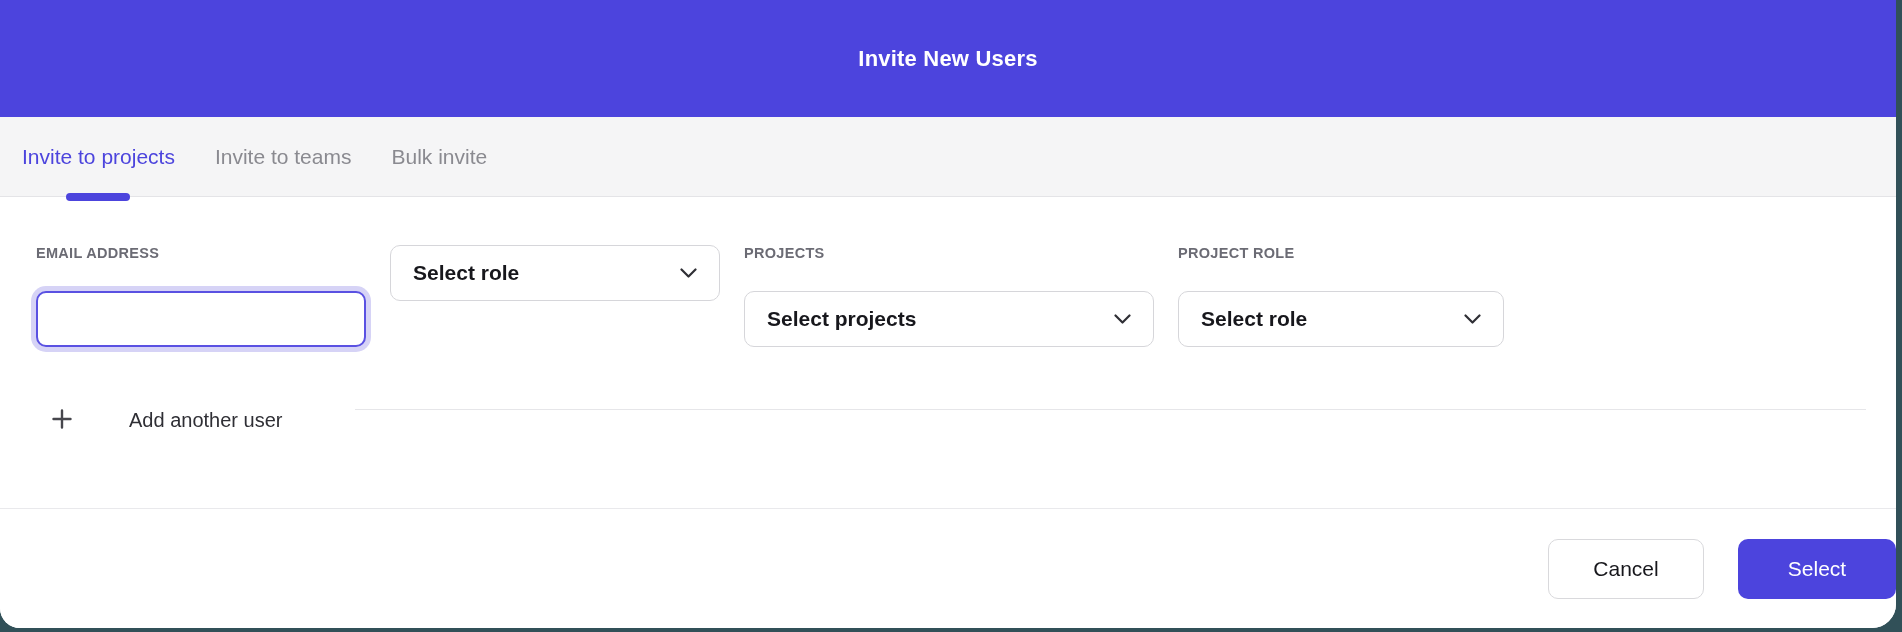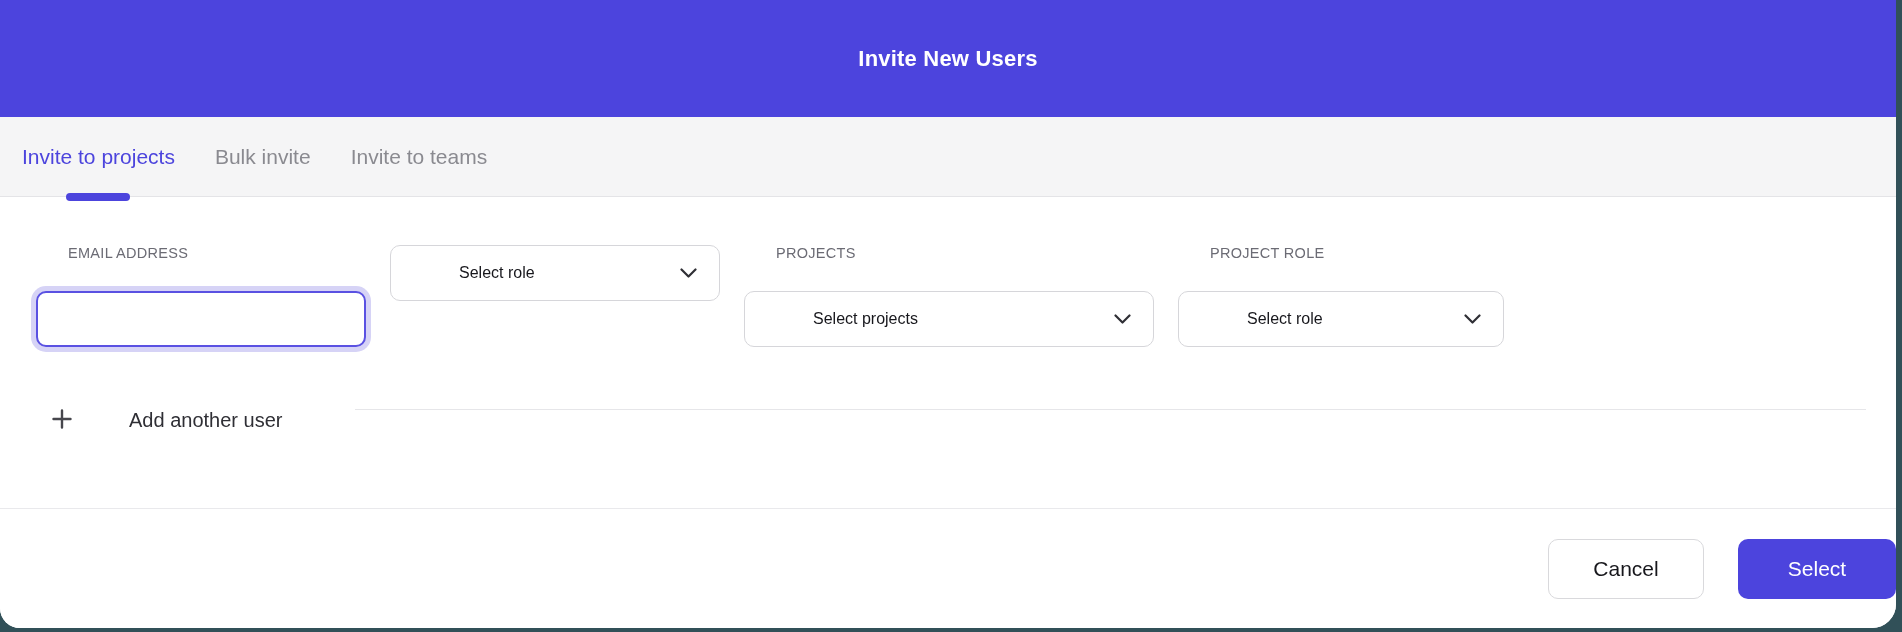--- a/index.html
+++ b/index.html
@@ -77,26 +77,25 @@
     display: flex;
     gap: 24px;
   }
   .field { display: flex; flex-direction: column; }
   .field.c1 { width: 330px; }
   .field.c2 { width: 330px; }
   .field.c3 { width: 410px; }
   .field.c4 { width: 326px; }
   .field-label {
     font-size: 14.5px;
-    font-weight: 400;
+    font-weight: 700;
     letter-spacing: 0.3px;
     color: #6b6b74;
     margin-bottom: 30px;
     text-transform: uppercase;
-    margin-left: 32px;
   }
   .email-input {
     height: 56px;
     width: 100%;
     border: 2px solid #5a51e2;
     border-radius: 10px;
     box-shadow: 0 0 0 5px #d6d3f6;
     outline: none;
     font-size: 21px;
     font-family: "Liberation Sans", sans-serif;
@@ -110,24 +109,23 @@
     border: 1px solid #d6d6da;
     border-radius: 10px;
     background: #ffffff;
     display: flex;
     align-items: center;
     justify-content: space-between;
     padding: 0 22px;
     cursor: pointer;
   }
   .select-value {
-    font-size: 16px;
-    font-weight: 400;
+    font-size: 21px;
+    font-weight: 700;
     color: #17171c;
-    margin-left: 46px;
   }
   .chevron { display: flex; align-items: center; }
   
   .add-row {
     margin-top: 62px;
     display: flex;
     align-items: flex-start;
     padding-left: 16px;
     gap: 40px;
   }
@@ -188,24 +186,24 @@
   <div class="header">
     <h1>Invite New Users</h1>
   </div>
 
   <div class="tabbar">
     <div class="tab active">
       <span>Invite to projects</span>
       <span class="indicator"></span>
     </div>
     <div class="tab">
+      <span>Invite to teams</span>
+    </div>
+    <div class="tab">
       <span>Bulk invite</span>
-    </div>
-    <div class="tab">
-      <span>Invite to teams</span>
     </div>
   </div>
 
   <div class="content">
     <div class="fields">
 
       <div class="field c1">
         <span class="field-label">EMAIL ADDRESS</span>
         <input class="email-input" type="text" placeholder="" style="">
       </div>

